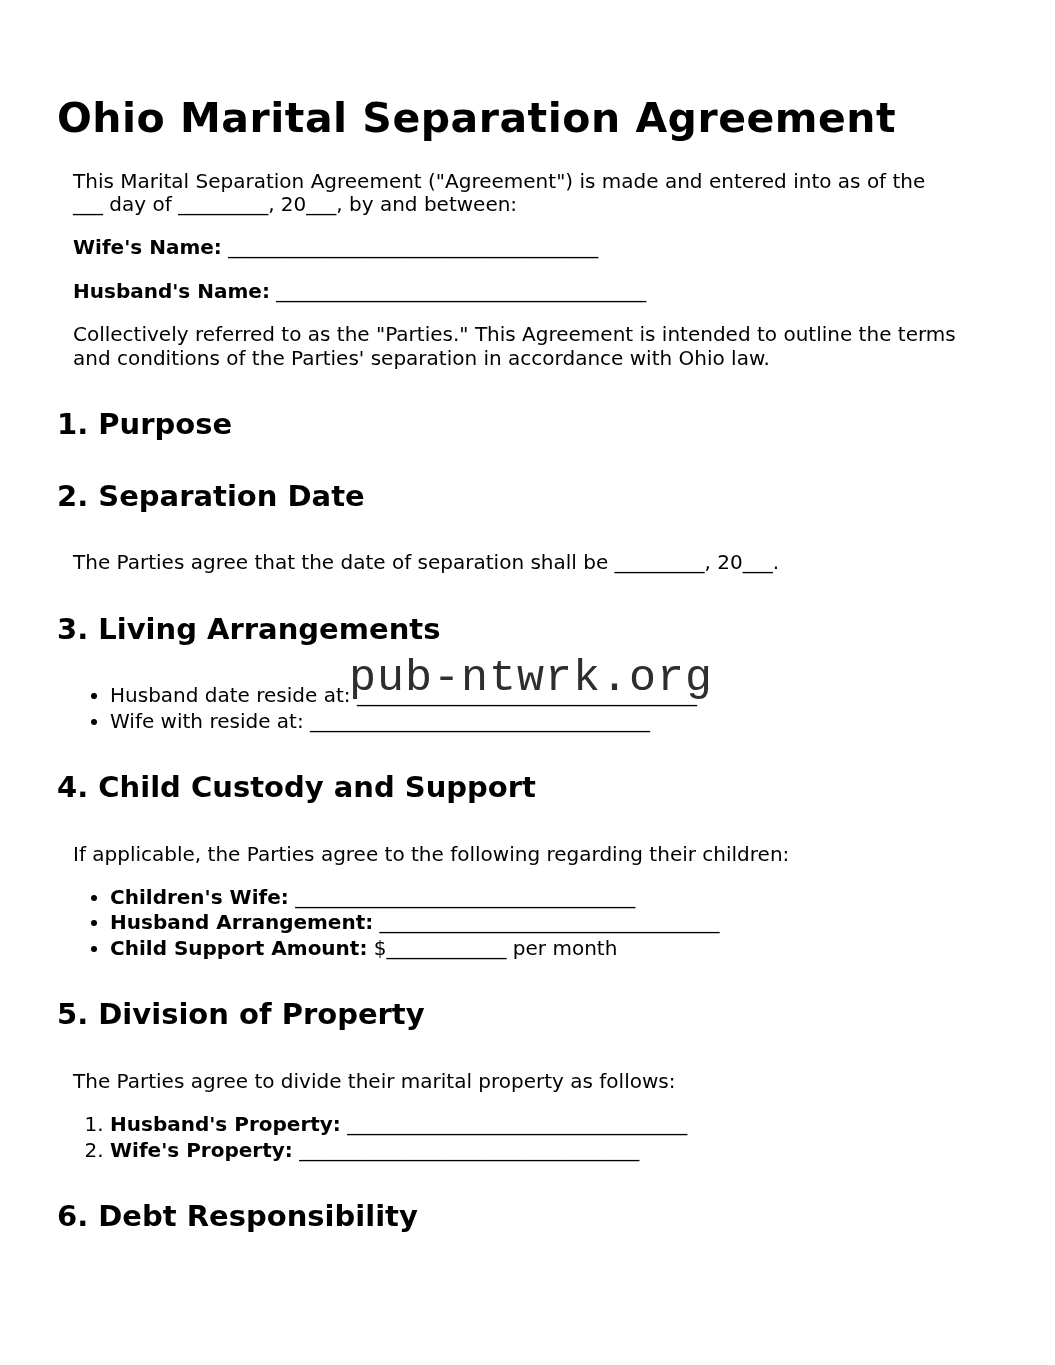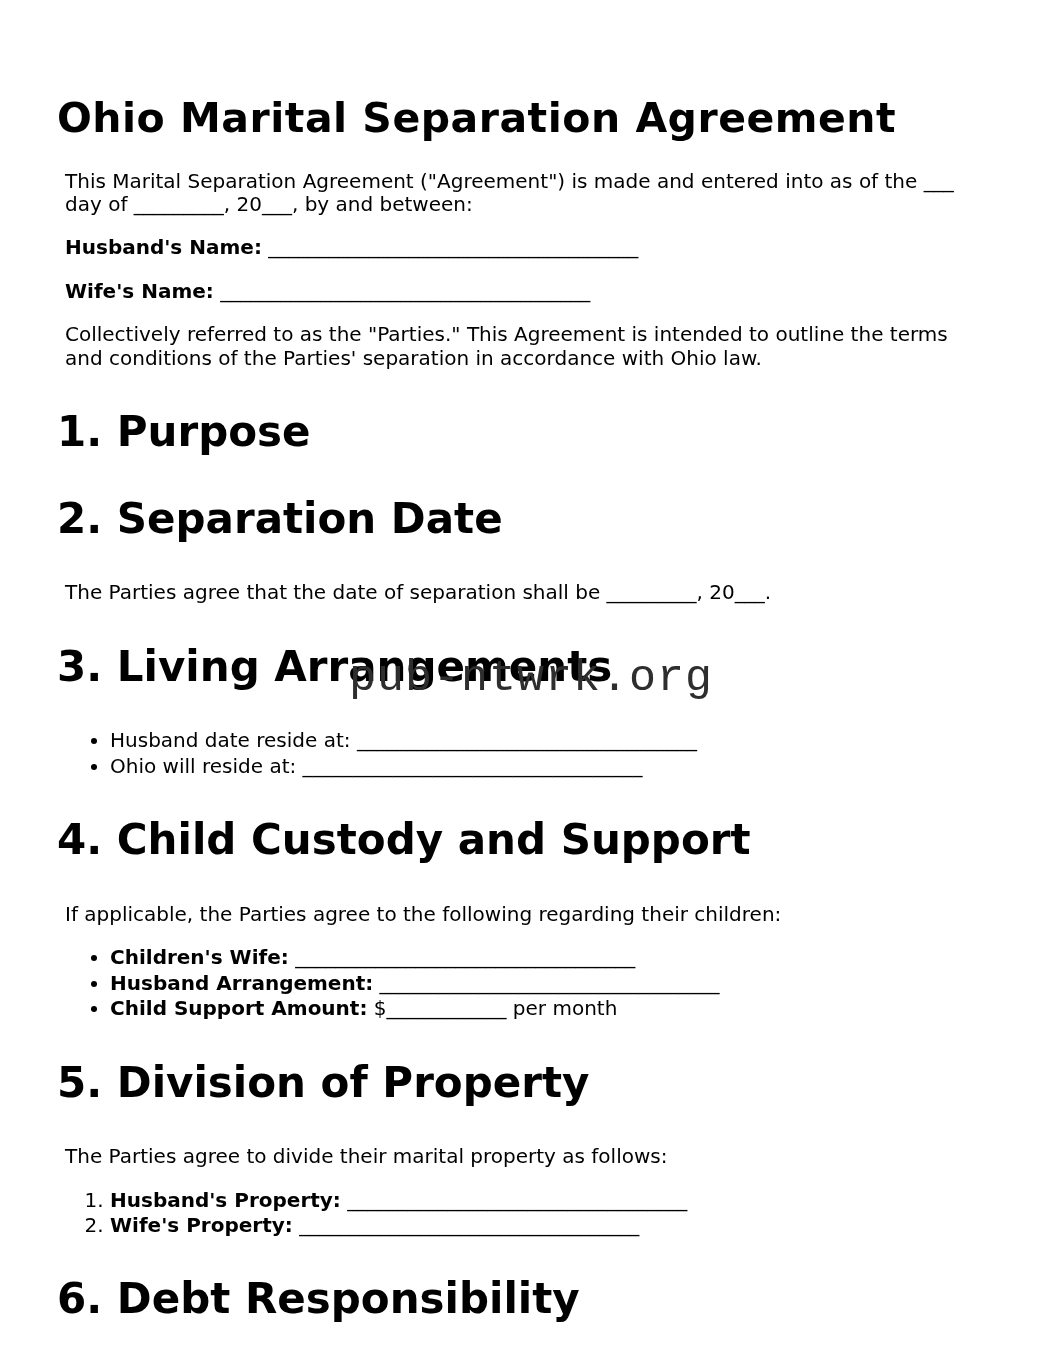--- a/index.html
+++ b/index.html
@@ -20,26 +20,26 @@
     line-height: 1.17;
   }
   h1 {
     font-size: 41px;
     line-height: 1.16;
     margin: 27px 0;
     font-weight: bold;
     letter-spacing: 0.5px;
   }
   h2 {
-    font-size: 42px;
+    font-size: 29px;
     line-height: 1.16;
     margin: 38px 0;
     font-weight: bold;
   }
-  p { margin: 20px 8px; }
+  p { margin: 20px 16px; }
   ul, ol {
     margin: 20px 0;
     padding-left: 53px;
   }
   li { margin: 2px 0; }
   .blank { white-space: pre-wrap; }
   .field strong { font-weight: bold; }
   .watermark {
     position: absolute;
     left: 349px;
@@ -55,35 +55,35 @@
 </style>
 </head>
 <body>
 
 <div class="page">
 
   <h1>Ohio Marital Separation Agreement</h1>
 
   <p>This Marital Separation Agreement ("Agreement") is made and entered into as of the ___ day of _________, 20___, by and between:</p>
 
+  <p class="field"><strong>Wife's Name:</strong><span class="blank"> _____________________________________</span></p>
+
   <p class="field"><strong>Husband's Name:</strong><span class="blank"> _____________________________________</span></p>
-
-  <p class="field"><strong>Wife's Name:</strong><span class="blank"> _____________________________________</span></p>
 
   <p>Collectively referred to as the "Parties." This Agreement is intended to outline the terms and conditions of the Parties' separation in accordance with Ohio law.</p>
 
   <h2>1. Purpose</h2>
 
   <h2>2. Separation Date</h2>
   <p>The Parties agree that the date of separation shall be _________, 20___.</p>
 
   <h2>3. Living Arrangements</h2>
   <ul>
     <li><span>Husband date reside at:</span><span class="blank"> __________________________________</span></li>
-    <li><span>Ohio will reside at:</span><span class="blank"> __________________________________</span></li>
+    <li><span>Wife with reside at:</span><span class="blank"> __________________________________</span></li>
   </ul>
 
   <h2>4. Child Custody and Support</h2>
   <p>If applicable, the Parties agree to the following regarding their children:</p>
   <ul>
     <li><strong>Children's Wife:</strong><span class="blank"> __________________________________</span></li>
     <li><strong>Husband Arrangement:</strong><span class="blank"> __________________________________</span></li>
     <li><strong>Child Support Amount:</strong><span class="blank"> $____________ per month</span></li>
   </ul>
 

